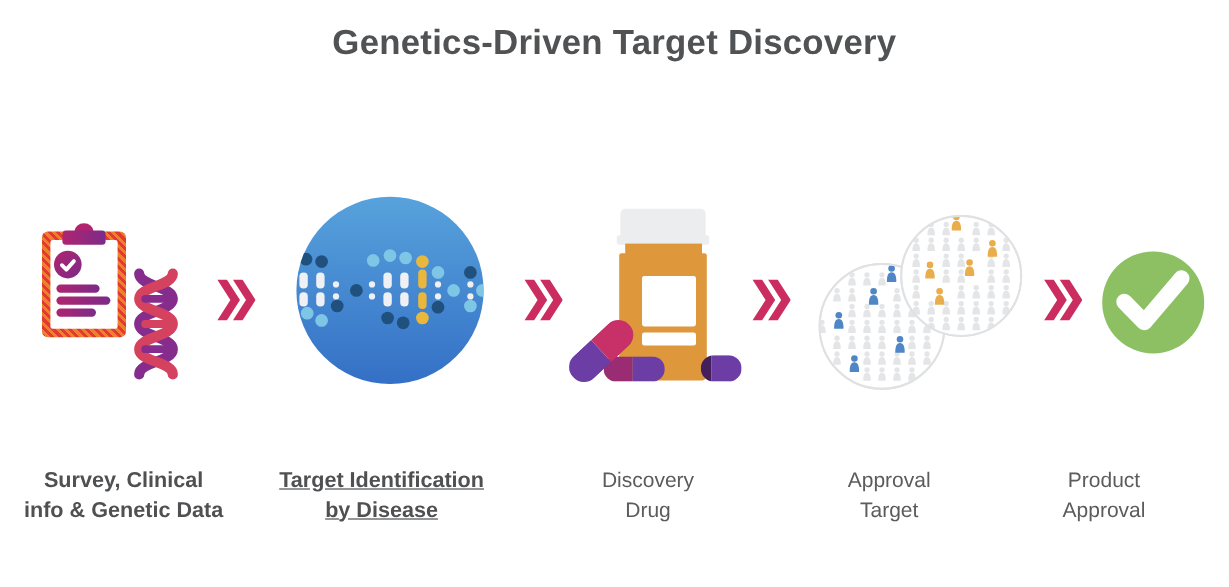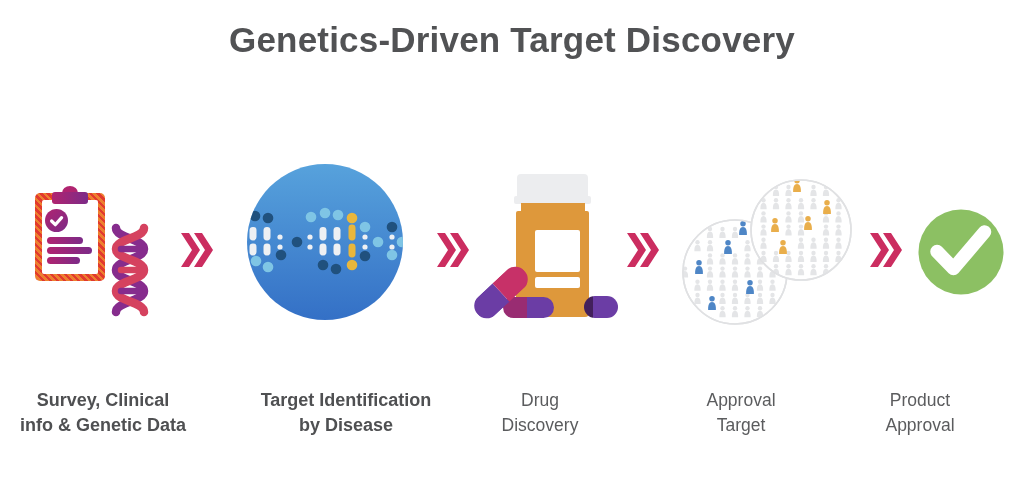--- a/index.html
+++ b/index.html
@@ -1,27 +1,27 @@
 <!DOCTYPE html>
 <html style="--title-text: #515254; --label-text: #5B5C5E; --label-bold-text: #4F5052; --chevron-pink: #CB2D60; --clip-red: #E23A2E; --clip-orange: #ED7F2F; --clip-magenta: #B02470; --clip-purple: #7C2B88; --dna-pink: #D5425F; --dna-purple: #862C8D; --genome-top: #57A2DC; --genome-bottom: #3470C6; --genome-bar: #EEF0F3; --genome-dark: #20517E; --genome-light: #7FC5E5; --genome-yellow: #E9B73C; --bottle-orange: #DE983B; --bottle-cap: #ECEDEF; --capsule-pink: #C73168; --capsule-purple: #6B3DA5; --capsule-magenta: #992C72; --capsule-dark-purple: #43205C; --person-gray: #E4E5E7; --person-blue: #4E86C6; --person-yellow: #E9AE4B; --approval-green: #8CC063; --circle-border: #E0E1E3;"><head>
 <meta charset="utf-8">
 <style>
   html,body{margin:0;padding:0;background:#fff;}
   #stage{position:relative;width:1024px;height:489px;background:#fff;overflow:hidden;
          font-family:"Liberation Sans","DejaVu Sans",sans-serif;}
   #page-title{position:absolute;left:0;right:0;top:20px;margin:0;text-align:center;
-              font-size:35px;font-weight:700;letter-spacing:.2px;color:var(--title-text);}
+              font-size:29px;font-weight:700;letter-spacing:.2px;color:var(--title-text);}
   .abs{position:absolute;}
 
   
   .step-label{position:absolute;top:388px;width:220px;text-align:center;
               font-size:17.5px;line-height:24.5px;color:var(--label-text);}
   .step-label span{display:block;}
   .step-label.em{font-weight:700;font-size:18px;color:var(--label-bold-text);}
-  #label-1{left:-7px;} #label-2{left:236px;} #label-3{left:430px;} #label-4{left:631px;} #label-5{left:810px;}
+  #label-1{left:-7px;} #label-2{left:208px;text-decoration:underline;} #label-3{left:430px;} #label-4{left:631px;} #label-5{left:810px;}
 
   
   .chev{position:absolute;top:233px;width:32px;height:34px;}
   .chev path{fill:var(--chevron-pink);}
   #chev-1{left:181px;} #chev-2{left:437px;} #chev-3{left:627px;} #chev-4{left:870px;}
 
   
   #clipboard{left:35px;top:193px;width:70px;height:88px;border-radius:5px;
     background:repeating-linear-gradient(45deg,var(--clip-red) 0px,var(--clip-red) 2.5px,var(--clip-orange) 2.5px,var(--clip-orange) 5px);}
   #clipboard-paper{left:7px;top:7px;width:56px;height:74px;background:#fff;border-radius:2px;}
@@ -303,22 +303,22 @@
 
   <div id="label-1" class="step-label em">
     <span>Survey, Clinical</span>
     <span>info &amp; Genetic Data</span>
   </div>
   <div id="label-2" class="step-label em">
     <span>Target Identification</span>
     <span>by Disease</span>
   </div>
   <div id="label-3" class="step-label">
+    <span>Discovery</span>
     <span>Drug</span>
-    <span>Discovery</span>
   </div>
   <div id="label-4" class="step-label">
     <span>Approval</span>
     <span>Target</span>
   </div>
   <div id="label-5" class="step-label">
     <span>Product</span>
     <span>Approval</span>
   </div>
 

